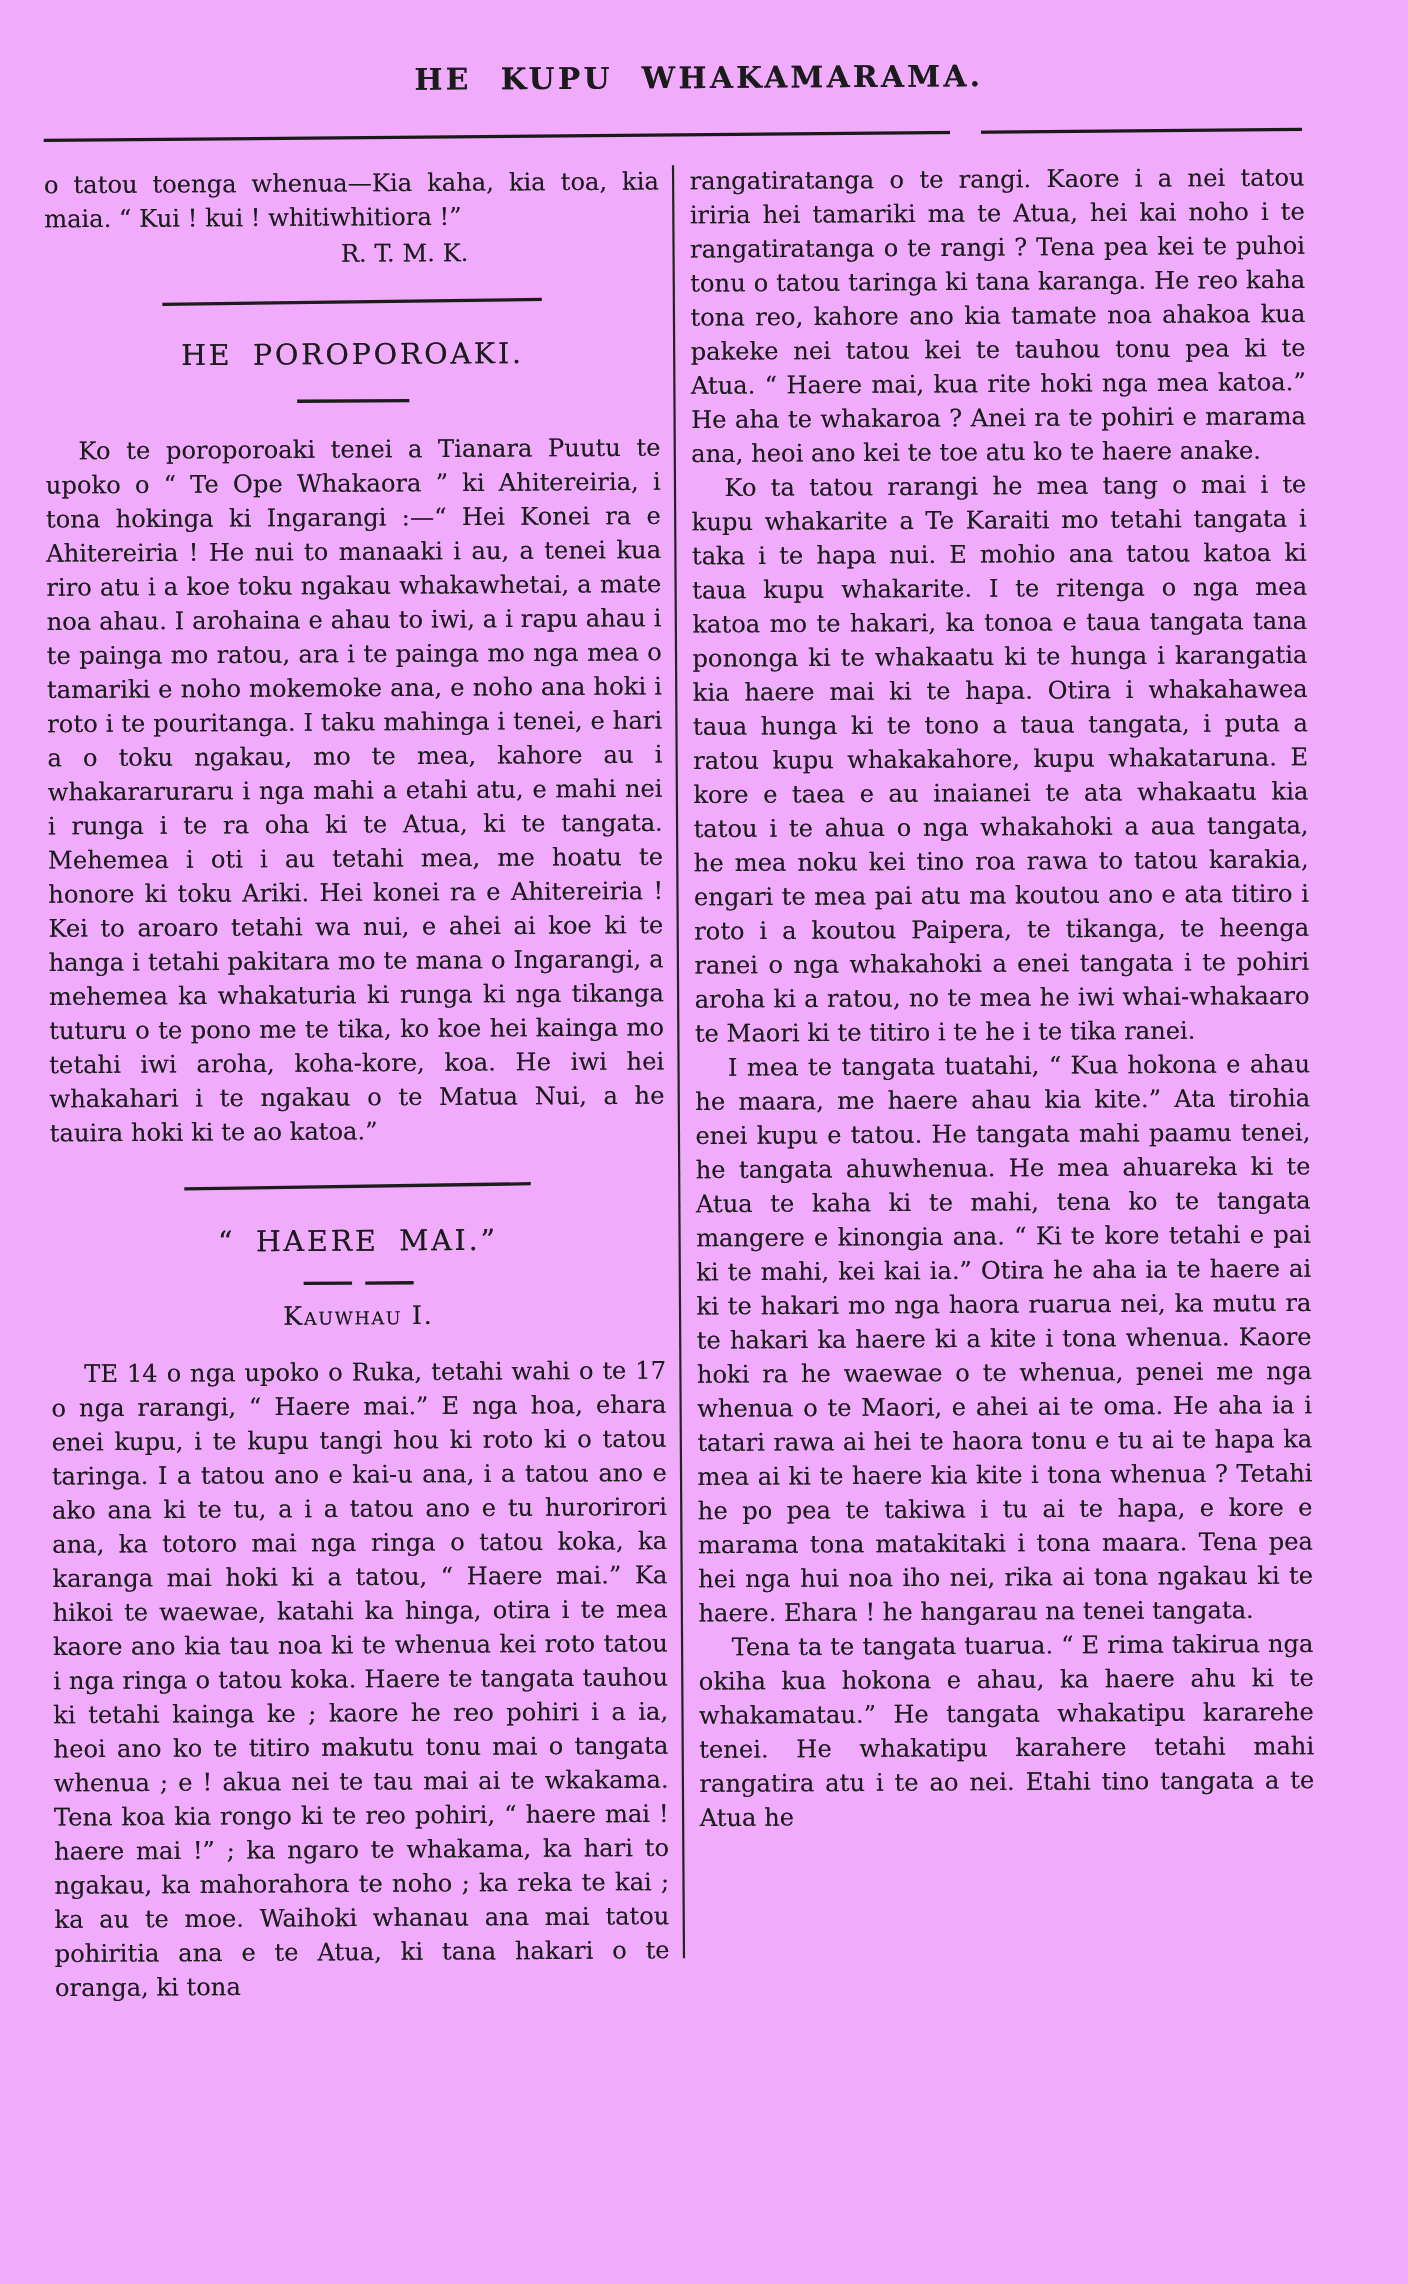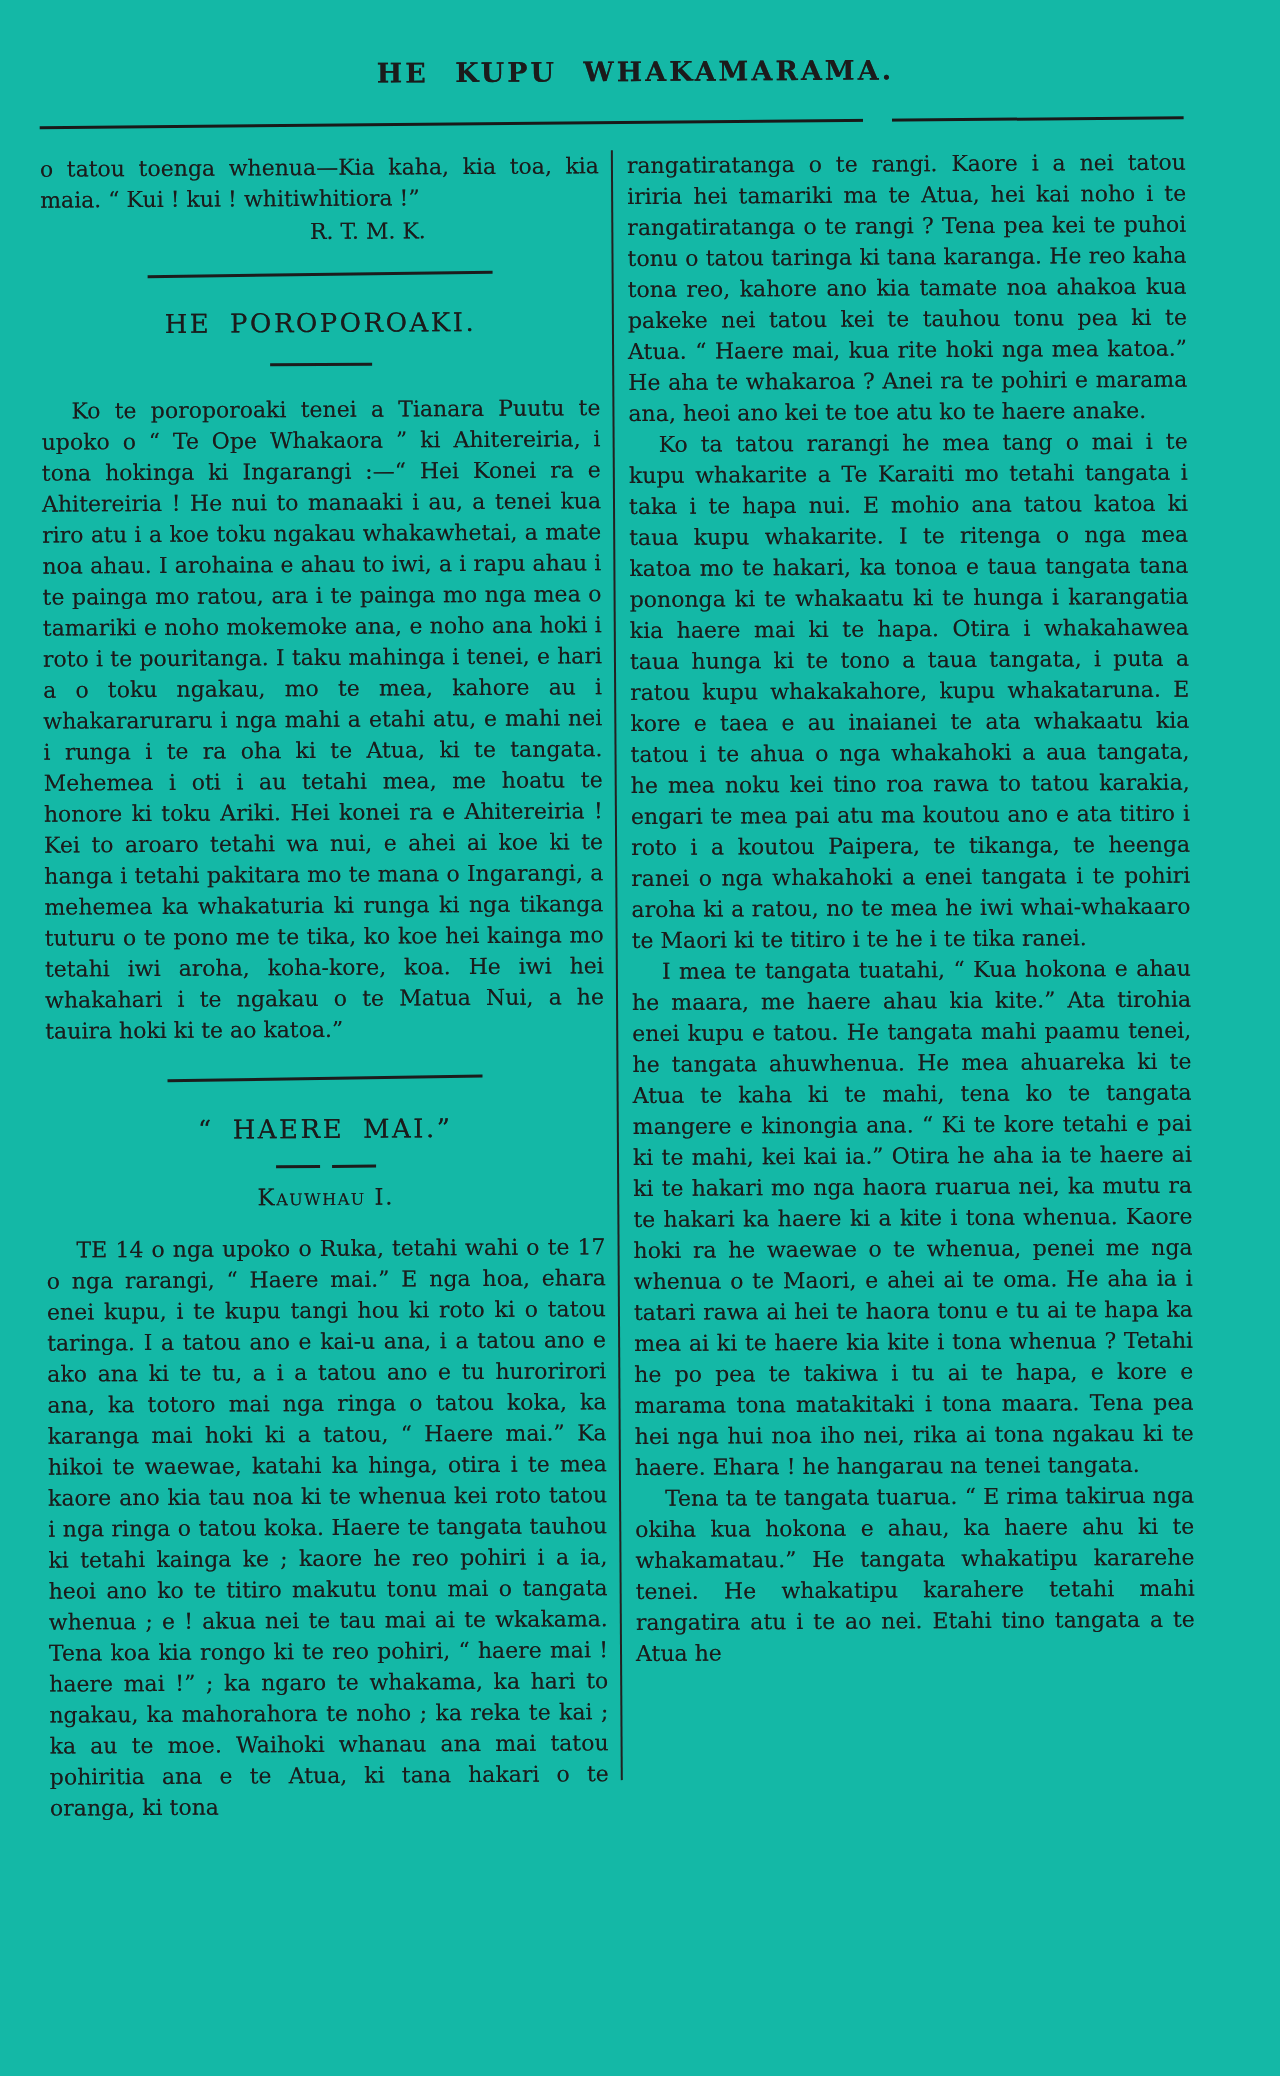--- a/index.html
+++ b/index.html
@@ -5,21 +5,21 @@
   html, body {
     margin: 0;
     padding: 0;
     background: #fcfbf8;
   }
   .viewport {
     position: relative;
     width: 1280px;
     height: 2076px;
     overflow: hidden;
-    background: #14b8a6;
+    background: #f0abfc;
     font-family: "DejaVu Serif", "Liberation Serif", serif;
     color: #1b1b1b;
   }
   .sheet {
     position: absolute;
     inset: 0;
     transform: rotate(-0.35deg);
     transform-origin: 50% 40%;
   }
   

